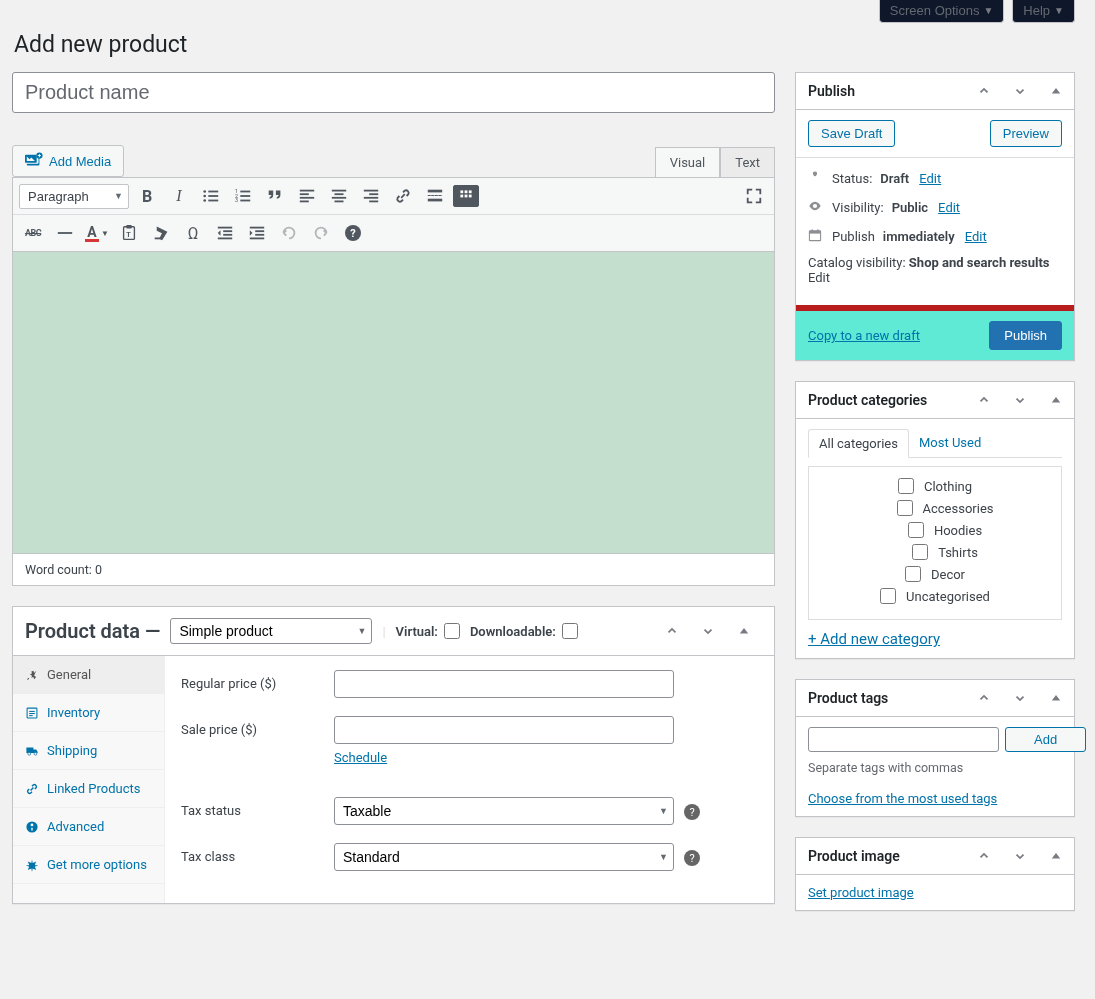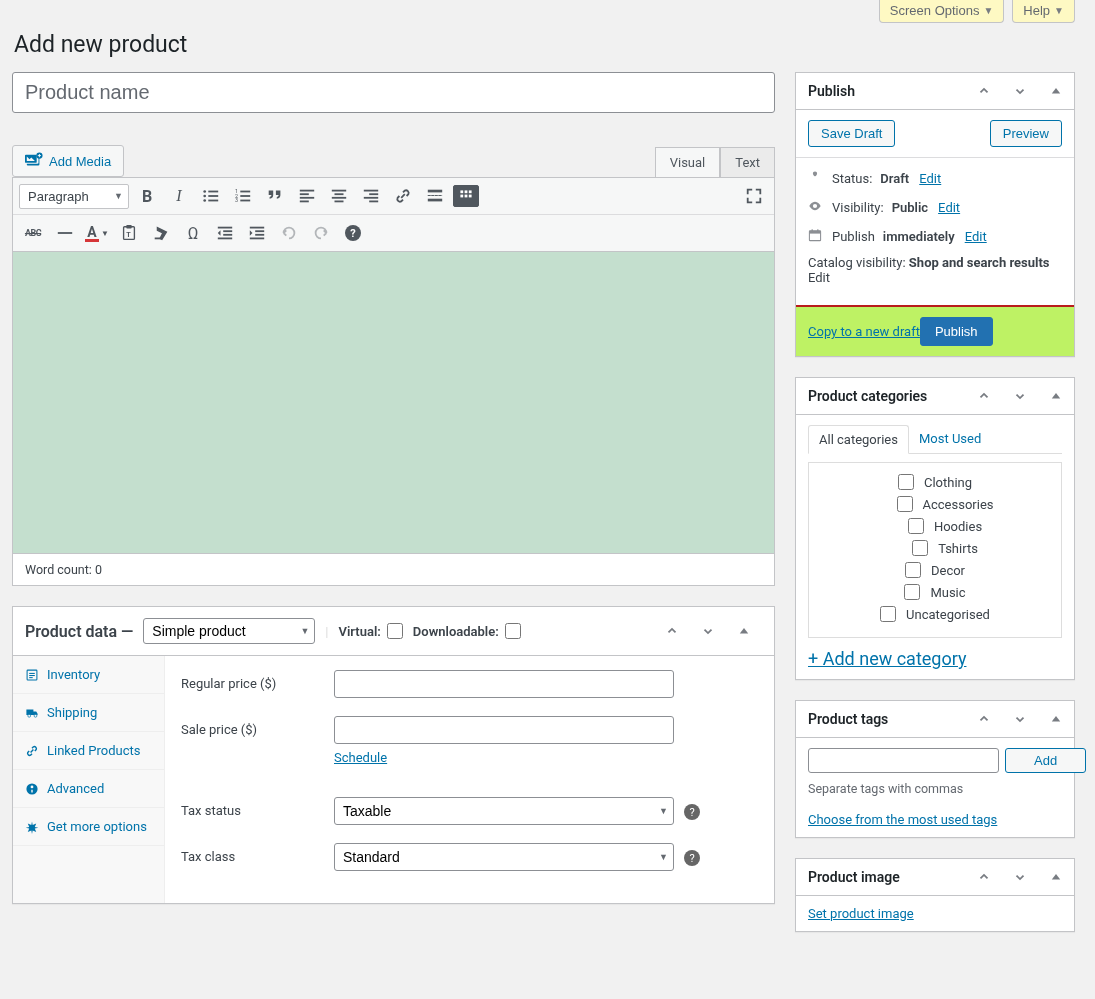--- a/index.html
+++ b/index.html
@@ -1,19 +1,19 @@
 <!DOCTYPE html>
 <html><head>
 <meta charset="utf-8">
 <style>
 * { box-sizing: border-box; margin: 0; padding: 0; }
 body { font-family: -apple-system, BlinkMacSystemFont, "Segoe UI", Roboto, sans-serif; background: #f1f1f1; font-size: 13px; color: #3c434a; width: 1095px; }
 .wrap { padding: 0 20px 20px 12px; }
 .top-buttons { display: flex; justify-content: flex-end; gap: 8px; padding: 0 0 8px 0; }
-.screen-btn { background: #fef9c3; border: 1px solid #c3c4c7; border-radius: 0 0 4px 4px; border-top: none; padding: 3px 10px 4px; font-size: 13px; color: #646970; cursor: pointer; display: flex; align-items: center; gap: 4px; }
+.screen-btn { background: #0f172a; border: 1px solid #c3c4c7; border-radius: 0 0 4px 4px; border-top: none; padding: 3px 10px 4px; font-size: 13px; color: #646970; cursor: pointer; display: flex; align-items: center; gap: 4px; }
 .tri-down { font-size: 10px; color: #787c82; }
 h1 { font-size: 23px; font-weight: 400; color: #1d2327; margin: 0 0 14px 2px; }
 .two-col { display: flex; gap: 20px; }
 .main-col { flex: 1; min-width: 0; }
 .side-col { width: 280px; }
 .title-input { width: 100%; font-size: 20px; padding: 8px 12px; border: 1px solid #8c8f94; background: #fff; color: #2c3338; border-radius: 3px; }
 .title-input::placeholder { color: #646970; }
 .postbox { background: #fff; border: 1px solid #c3c4c7; margin-bottom: 20px; box-shadow: 0 1px 1px rgba(0,0,0,.04); }
 .editor-wrap { margin-top: 32px; }
 .media-row { display: flex; justify-content: space-between; align-items: flex-end; }
@@ -31,22 +31,22 @@
 .tb-btn.boxed { border: 1px solid #50575e; background: #50575e; color: #fff; width: 26px; height: 22px; }
 .tb-btn.fs { margin-left: auto; }
 .icon { width: 18px; height: 18px; }
 .editor-body { background: #c4dfce; height: 302px; border: 1px solid #c3c4c7; border-top: none; }
 .editor-foot { background: #fff; border: 1px solid #c3c4c7; border-top: none; padding: 8px 12px; font-size: 12.5px; color: #3c434a; }
 .postbox-header { display: flex; align-items: center; justify-content: space-between; padding: 0; border-bottom: 1px solid #c3c4c7; }
 .postbox-header h2 { font-size: 14px; font-weight: 600; padding: 10px 12px; color: #1d2327; display: flex; align-items: center; gap: 8px; white-space: nowrap; }
 .handle-actions { display: flex; align-items: center; }
 .handle-btn { width: 36px; height: 36px; display: flex; align-items: center; justify-content: center; color: #787c82; cursor: pointer; }
 .pd-header { display: flex; align-items: center; padding: 6px 12px; gap: 10px; border-bottom: 1px solid #c3c4c7; flex-wrap: nowrap; }
-.pd-header .title { font-size: 16px; font-weight: 600; }
-.pd-type { border: 1px solid #8c8f94; padding: 4px 24px 4px 8px; font-size: 14px; border-radius: 3px; background: #fff; width: 172px; appearance: none; }
+.pd-header .title { font-size: 20px; font-weight: 600; }
+.pd-type { border: 1px solid #8c8f94; padding: 4px 24px 4px 8px; font-size: 14px; border-radius: 3px; background: #fff; width: 202px; appearance: none; }
 .pd-sep { color: #ddd; }
 .pd-chk { display: flex; align-items: center; gap: 6px; font-size: 13px; font-weight: 600; }
 .pd-chk input { width: 16px; height: 16px; border-radius: 3px; border: 1px solid #8c8f94; }
 .pd-body { display: flex; }
 .pd-tabs { width: 152px; background: #f8f8f8; border-right: 1px solid #eee; }
 .pd-tab { padding: 11px 12px; display: flex; align-items: center; gap: 8px; font-size: 13px; color: #0073aa; border-bottom: 1px solid #eee; cursor: pointer; }
 .pd-tab.active { background: #eee; color: #555; }
 .tab-icon { width: 14px; height: 14px; flex-shrink: 0; }
 .pd-content { flex: 1; padding: 14px 16px; }
 .form-row { display: flex; align-items: flex-start; margin-bottom: 18px; }
@@ -57,32 +57,32 @@
 .help-q { width: 16px; height: 16px; background: #666; color: #fff; border-radius: 50%; display: inline-flex; align-items: center; justify-content: center; font-size: 11px; margin-left: 10px; margin-top: 7px; cursor: help; }
 .side-body { padding: 10px 12px; }
 .pub-top { display: flex; justify-content: space-between; padding: 10px 12px; border-bottom: 1px solid #dcdcde; }
 .btn-secondary { border: 1px solid #0073aa; color: #0073aa; background: #f6f7f7; padding: 5px 12px; border-radius: 3px; font-size: 13px; cursor: pointer; }
 .pub-rows { padding: 6px 12px 10px; }
 .pub-row { display: flex; align-items: center; gap: 8px; padding: 6px 0; font-size: 13px; color: #3c434a; }
 .pub-row .ico { width: 16px; color: #8c8f94; }
 .pub-row b { font-weight: 600; }
 .pub-row .edit { color: #0073aa; text-decoration: underline; cursor: pointer; margin-left: 2px; }
 .catalog { padding: 4px 0 10px; font-size: 13px; }
-.pub-bot { background: #bef264; border-top: 2px solid #b91c1c; padding: 10px 12px; display: flex; align-items: center; }
+.pub-bot { background: #5eead4; border-top: 6px solid #b91c1c; padding: 10px 12px; display: flex; justify-content: space-between; align-items: center; }
 .copy-link { color: #0073aa; text-decoration: underline; font-size: 13px; cursor: pointer; }
 .btn-primary { background: #2271b1; border: 1px solid #2271b1; color: #fff; padding: 6px 14px; border-radius: 3px; font-size: 13px; cursor: pointer; }
 .cat-tabs { display: flex; border-bottom: 1px solid #ddd; margin-bottom: 8px; }
 .cat-tab { padding: 6px 10px; font-size: 13px; cursor: pointer; }
 .cat-tab.active { border: 1px solid #ddd; border-bottom: 1px solid #fff; margin-bottom: -1px; background: #fff; border-radius: 3px 3px 0 0; }
 .cat-tab.inactive { color: #0073aa; }
 .cat-list { border: 1px solid #ddd; padding: 8px 8px 12px; }
 .cat-item { display: flex; align-items: center; gap: 10px; padding: 3px 0; font-size: 13px; justify-content: center; }
 .cat-item input { width: 16px; height: 16px; border: 1px solid #8c8f94; border-radius: 3px; }
 .cat-item.indent { padding-left: 20px; }
-.add-cat { color: #0073aa; text-decoration: underline; font-size: 18px; cursor: pointer; display: inline-block; margin-top: 10px; }
+.add-cat { color: #0073aa; text-decoration: underline; font-size: 15px; cursor: pointer; display: inline-block; margin-top: 10px; }
 .tag-row { display: flex; gap: 6px; }
 .tag-input { flex: 1; border: 1px solid #8c8f94; border-radius: 3px; padding: 4px 6px; }
 .tag-add { border: 1px solid #0073aa; color: #0073aa; background: #f6f7f7; padding: 4px 28px; border-radius: 3px; font-size: 13px; cursor: pointer; }
 .tag-hint { font-size: 12.5px; color: #646970; margin: 8px 0 16px; }
 .set-img { color: #0073aa; text-decoration: underline; font-size: 13px; cursor: pointer; }
 .abc-strike { font-size: 9px; text-decoration: line-through; font-weight: bold; letter-spacing: -0.5px; }
 </style>
 </head>
 <body>
 
@@ -308,20 +308,26 @@
               </div>
             <div class="handle-btn">
                 <svg width="12" height="12" viewBox="0 0 20 20" fill="currentColor">
                   <path d="M3 14l7-9 7 9z"></path>
                 </svg>
               </div>
           </div>
         </div>
         <div class="pd-body">
           <div class="pd-tabs">
+            <div class="pd-tab active">
+                <svg class="tab-icon" viewBox="0 0 20 20" fill="currentColor">
+                  <path d="M16 4l-3 3-1-3-3 1 1 3-3 1 3 2-1 3 3-1 1 3 3-3-3-2zM5 14l-2 2 1 1 2-2z"></path>
+                </svg>
+                <span>General</span>
+              </div>
             <div class="pd-tab">
                 <svg class="tab-icon" viewBox="0 0 20 20" fill="currentColor" style="color:#0073aa">
                   <rect x="3" y="3" width="14" height="14" rx="1" fill="none" stroke="currentColor" stroke-width="1.5"></rect>
                   <rect x="6" y="7" width="8" height="1.5"></rect>
                   <rect x="6" y="10" width="8" height="1.5"></rect>
                   <rect x="6" y="13" width="5" height="1.5"></rect>
                 </svg>
                 <span>Inventory</span>
               </div>
             <div class="pd-tab">
@@ -491,24 +497,20 @@
             <label class="cat-item indent">
                 <input type="checkbox" style="">
                 <span>Tshirts</span>
               </label>
             <label class="cat-item">
                 <input type="checkbox" style="">
                 <span>Decor</span>
               </label>
             <label class="cat-item">
                 <input type="checkbox" style="">
-                <span>Music</span>
-              </label>
-            <label class="cat-item">
-                <input type="checkbox" style="">
                 <span>Uncategorised</span>
               </label>
           </div>
           <span class="add-cat">+ Add new category</span>
         </div>
       </div>
 
       <div class="postbox">
         <div class="postbox-header">
           <h2>Product tags</h2>

